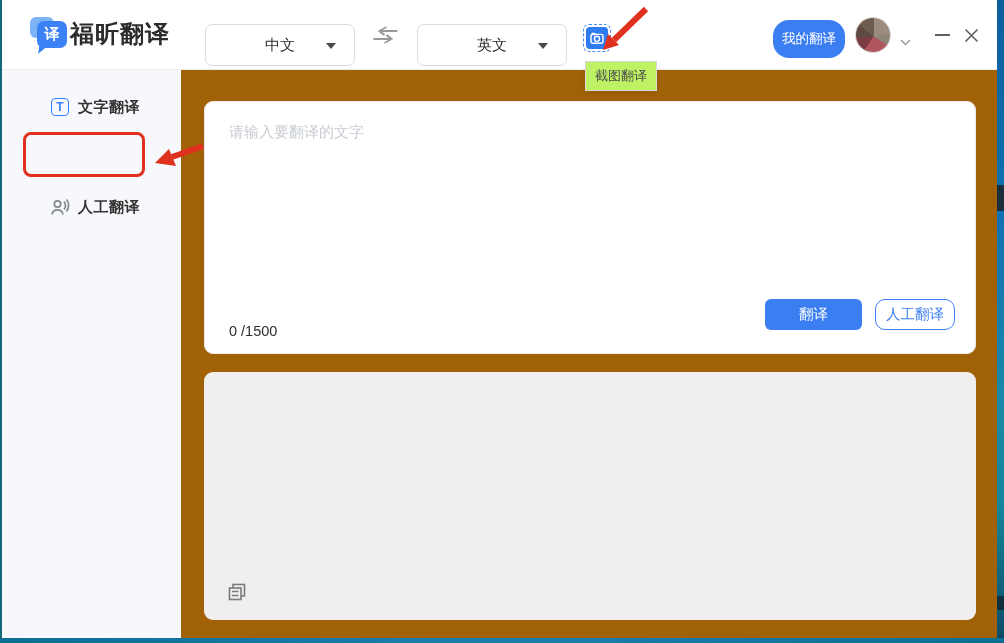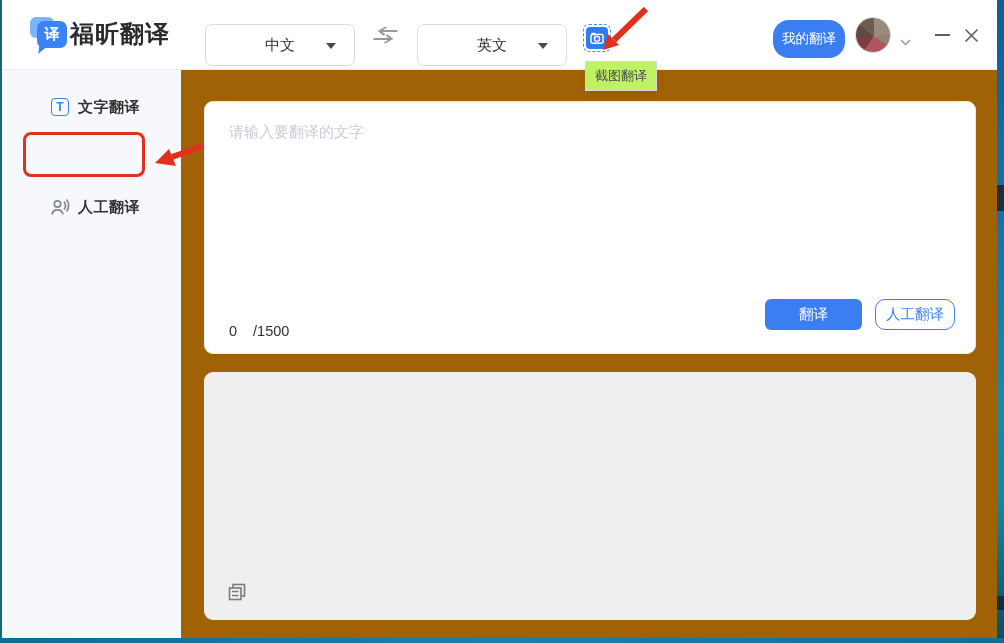--- a/index.html
+++ b/index.html
@@ -72,21 +72,21 @@
     font-size:12px; font-weight:bold; display:flex; align-items:center; justify-content:center; }
 
   
   .main { position:absolute; left:179px; top:70px; right:0; bottom:0; background:#a16207; }
   .input-panel { position:absolute; left:23px; top:31px; width:772px; height:253px; background:#fff;
     border:1px solid #e8eaed; border-radius:9px; }
   .input-panel textarea { display:block; width:100%; height:175px; border:none; outline:none; resize:none;
     padding:21px 24px; font-size:15px; color:#333; font-family:inherit; border-radius:9px; background:transparent; }
   .input-panel textarea::placeholder { color:#c8ccd2; }
   .counter { position:absolute; left:24px; bottom:14px; font-size:14.5px; color:#2f2f2f; }
-  .counter .limit { margin-left:16px; }
+  .counter .limit { margin-left:4px; }
   .btn-row { position:absolute; right:20px; bottom:23px; display:flex; gap:13px; }
   .btn-translate { width:97px; height:31px; background:#3b7ef2; color:#fff; border:none; border-radius:6px;
     font-size:14.5px; cursor:pointer; font-family:inherit; }
   .btn-human { width:80px; height:31px; background:#fff; color:#3b7ef2; border:1px solid #3b7ef2; border-radius:10px;
     font-size:14.5px; cursor:pointer; font-family:inherit; }
 
   .result-panel { position:absolute; left:23px; top:302px; width:772px; height:248px; background:#efefef; border-radius:9px; }
   .copy-btn { position:absolute; left:21px; bottom:16px; width:24px; height:24px; cursor:pointer;
     display:flex; align-items:center; justify-content:center; }
 

